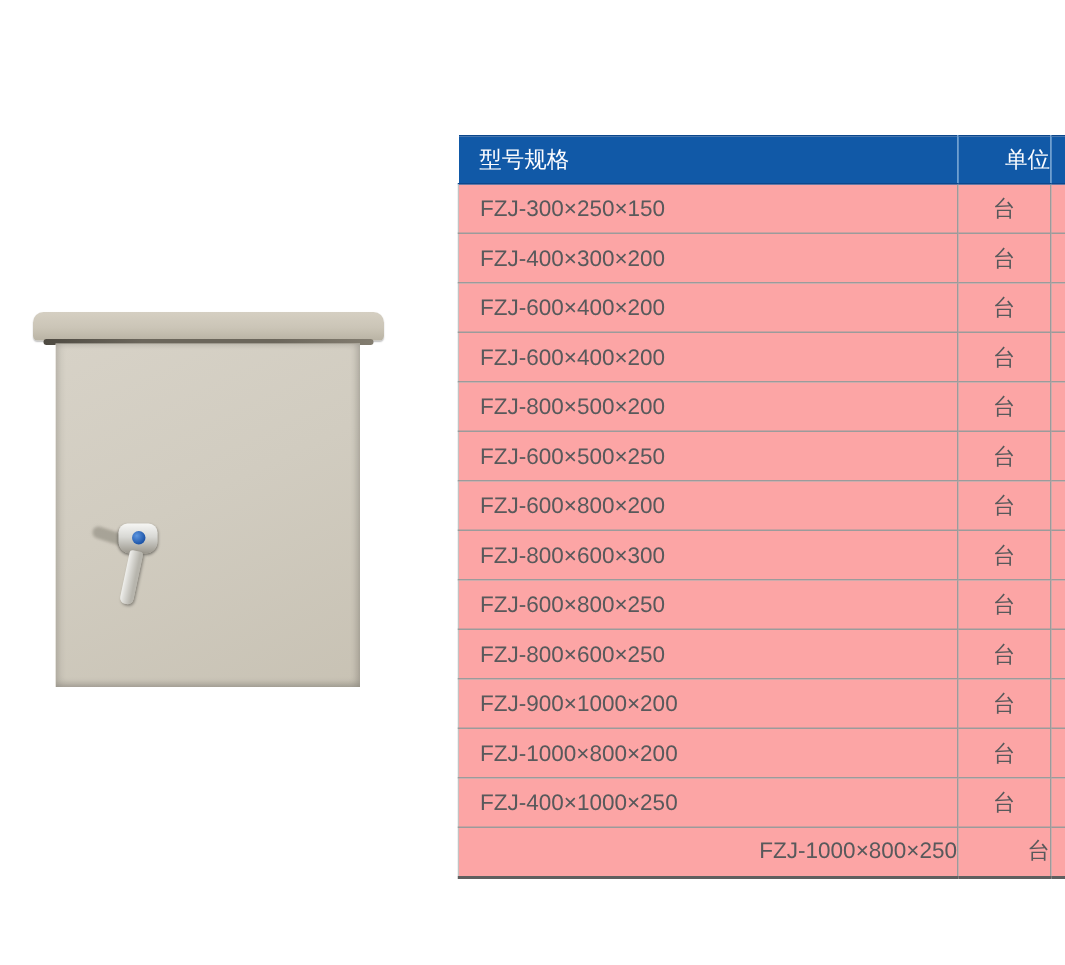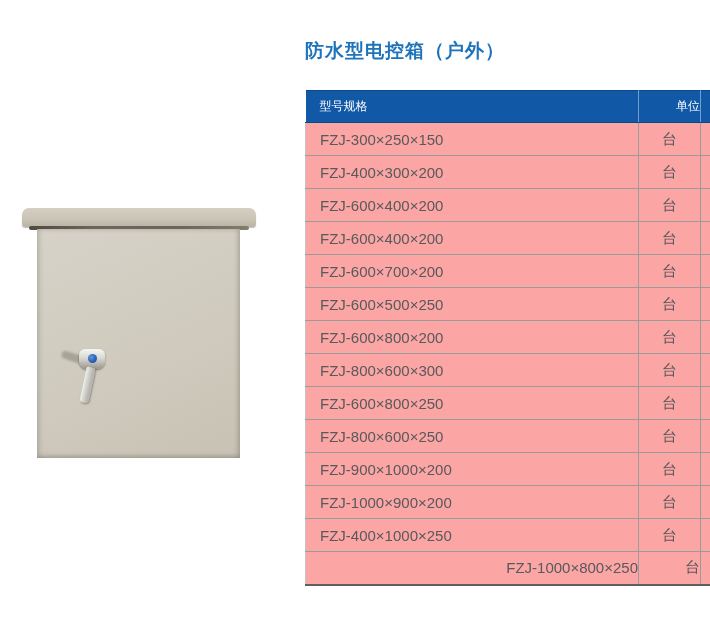--- a/index.html
+++ b/index.html
@@ -62,21 +62,21 @@
   .table-wrap {
     position: absolute; left: 305px; top: 90px; width: 405px; height: 500px;
     overflow: hidden;
   }
   table.spec { border-collapse: collapse; width: 520px; table-layout: fixed; }
   col.c-model { width: 333px; }
   col.c-unit  { width: 62px; }
   col.c-extra { width: 125px; }
   thead th {
     background: #1159a7; color: #fdfdff; font-weight: normal;
-    font-size: 12px; height: 32px; text-align: left; padding: 0 0 0 14px;
+    font-size: 15px; height: 32px; text-align: left; padding: 0 0 0 14px;
     border-top: 1px solid #0c478c; border-bottom: 1px solid #0c478c;
     border-right: 1px solid #6f9fd0;
   }
   thead th.unit { text-align: right; padding: 0; }
   thead th.extra { border-right: none; }
   tbody td {
     height: 33px; font-size: 15px; color: #58595b; background: #fca5a5;
     padding: 0 0 0 14px; text-align: left; white-space: nowrap;
     border-bottom: 1px solid #9b9b9b; border-right: 1px solid #9b9b9b;
   }
@@ -94,21 +94,20 @@
     <div class="box-cap"></div>
     <div class="box-body">
       <div class="handle-shadow"></div>
       <div class="handle-knob">
         <div class="handle-dot"></div>
       </div>
       <div class="handle-lever"></div>
     </div>
   </div>
 
-  <h1 class="page-title">防水型电控箱（户外）</h1>
 
   <div class="table-wrap">
     <table class="spec">
       <colgroup>
         <col class="c-model">
           <col class="c-unit">
           <col class="c-extra">
       </colgroup>
       <thead>
         <tr>
@@ -132,21 +131,21 @@
     <td class="model">FZJ-600×400×200</td>
     <td class="unit">台</td>
     <td class="extra"></td>
   </tr>
           <tr>
     <td class="model">FZJ-600×400×200</td>
     <td class="unit">台</td>
     <td class="extra"></td>
   </tr>
           <tr>
-    <td class="model">FZJ-600×700×200</td>
+    <td class="model">FZJ-800×500×200</td>
     <td class="unit">台</td>
     <td class="extra"></td>
   </tr>
           <tr>
     <td class="model">FZJ-600×500×250</td>
     <td class="unit">台</td>
     <td class="extra"></td>
   </tr>
           <tr>
     <td class="model">FZJ-600×800×200</td>
@@ -167,21 +166,21 @@
     <td class="model">FZJ-800×600×250</td>
     <td class="unit">台</td>
     <td class="extra"></td>
   </tr>
           <tr>
     <td class="model">FZJ-900×1000×200</td>
     <td class="unit">台</td>
     <td class="extra"></td>
   </tr>
           <tr>
-    <td class="model">FZJ-1000×900×200</td>
+    <td class="model">FZJ-1000×800×200</td>
     <td class="unit">台</td>
     <td class="extra"></td>
   </tr>
           <tr>
     <td class="model">FZJ-400×1000×250</td>
     <td class="unit">台</td>
     <td class="extra"></td>
   </tr>
           <tr>
     <td class="model">FZJ-1000×800×250</td>

